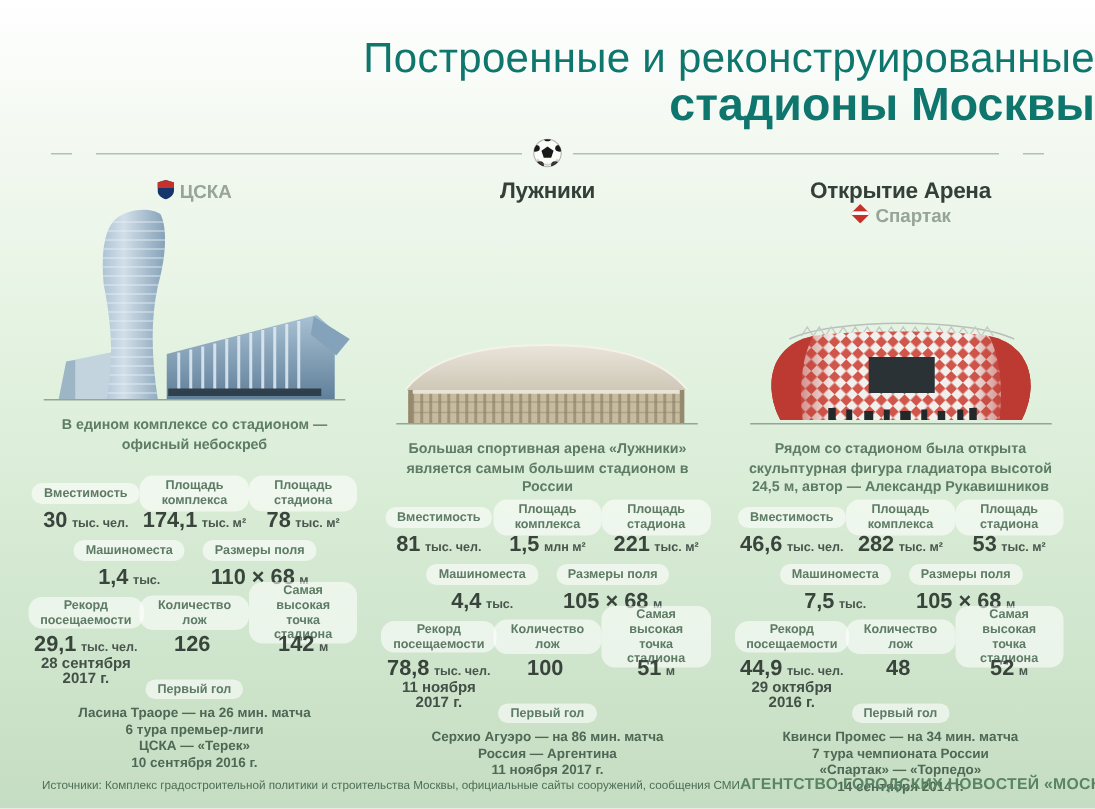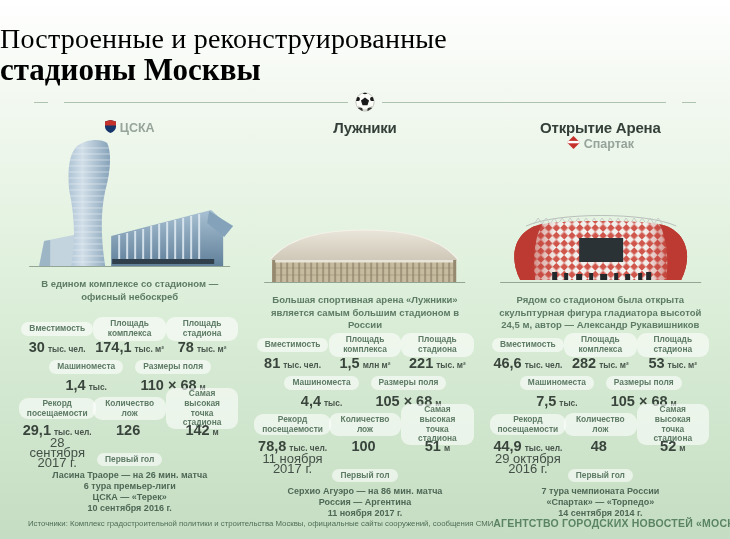--- a/index.html
+++ b/index.html
@@ -5,22 +5,22 @@
   *{margin:0;padding:0;box-sizing:border-box}
   html,body{width:730px;height:539px}
   body{
     font-family:"Liberation Sans",sans-serif;
     background:linear-gradient(180deg,#ffffff 0%,#f4f9f2 16%,#def0db 52%,#c5ddc2 100%);
     overflow:hidden;color:#41504a;
   }
   .stage{position:relative;width:730px;height:539px}
 
   
-  .title{position:absolute;top:24px;left:0;right:0;text-align:left;
-         font-family:Liberation Serif, serif;color:#000000}
+  .title{position:absolute;top:24px;left:0;right:0;text-align:right;
+         font-family:Liberation Sans, sans-serif;color:#0f766e}
   .title .l1{font-size:28px;font-weight:500;letter-spacing:.2px;line-height:1.05}
   .title .l2{font-size:31px;font-weight:700;line-height:1.05;margin-top:1px}
 
   
   .divider{position:absolute;top:91px;left:34px;right:34px;height:22px;
            display:flex;align-items:center}
   .divider .dash{width:14px;height:1px;background:#aec3af;flex:0 0 auto}
   .divider .dash.dl{margin-right:16px}
   .divider .dash.dr{margin-left:16px}
   .divider .line{flex:1;height:1px;background:#aec3af}
@@ -47,21 +47,21 @@
   .pillbox{display:flex;align-items:center;justify-content:center}
   .r1 .pillbox,.r2 .pillbox{height:14px}
   .r3 .pillbox{height:21px}
   .gp{height:13px;margin-top:2px}
   .pill{background:rgba(255,255,255,.58);border-radius:9px;padding:2px 8px;
         font-size:8.4px;font-weight:700;color:#5d7b65;line-height:1.15;display:inline-block}
   .pill.w2{max-width:84px;padding:1px 8px}
   .val{margin-top:2px;white-space:nowrap;height:17px;line-height:17px}
   .val .n{font-size:14.5px;font-weight:700;color:#39443c}
   .val .u{font-size:8.4px;font-weight:700;color:#49564d;margin-left:3px}
-  .date{font-size:13px;font-weight:400;color:#435047;height:10px;line-height:10px}
+  .date{font-size:10px;font-weight:700;color:#435047;height:10px;line-height:10px}
 
   
   .goal-lines{margin-top:4px;font-size:9px;font-weight:700;color:#4e6856;line-height:1.22}
 
   
   .footer{position:absolute;left:28px;right:16px;bottom:10px;
           display:flex;justify-content:space-between;align-items:center}
   .sources{font-size:7.8px;color:#4e6e57;font-weight:400;white-space:nowrap}
   .agency{font-size:10.5px;font-weight:700;color:#5a8464;letter-spacing:.2px;white-space:nowrap}
 </style>
@@ -435,20 +435,21 @@
             <div class="val"><span class="n">52</span><span class="u">м</span></div>
           </div>
         </div>
       </div>
 
       <div class="goal">
         <div class="pillbox gp">
             <span class="pill">Первый гол</span>
           </div>
         <div class="goal-lines">
+          <div>Квинси Промес — на 34 мин. матча</div>
           <div>7 тура чемпионата России</div>
           <div>«Спартак» — «Торпедо»</div>
           <div>14 сентября 2014 г.</div>
         </div>
       </div>
     </section>
 
   </div>
 
   <div class="footer">

